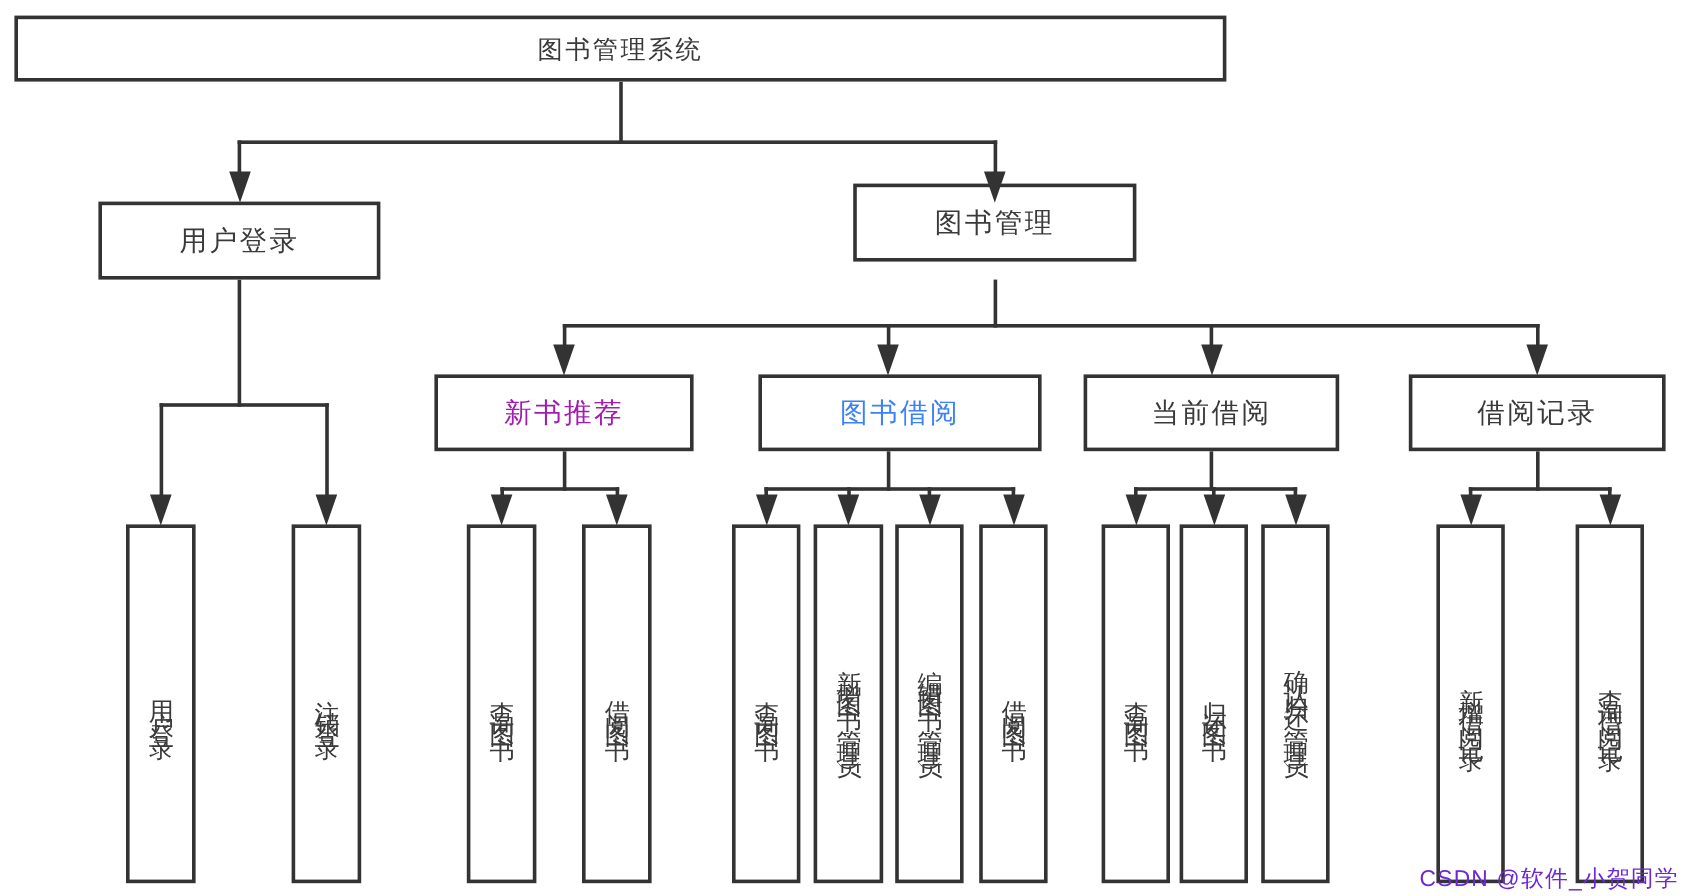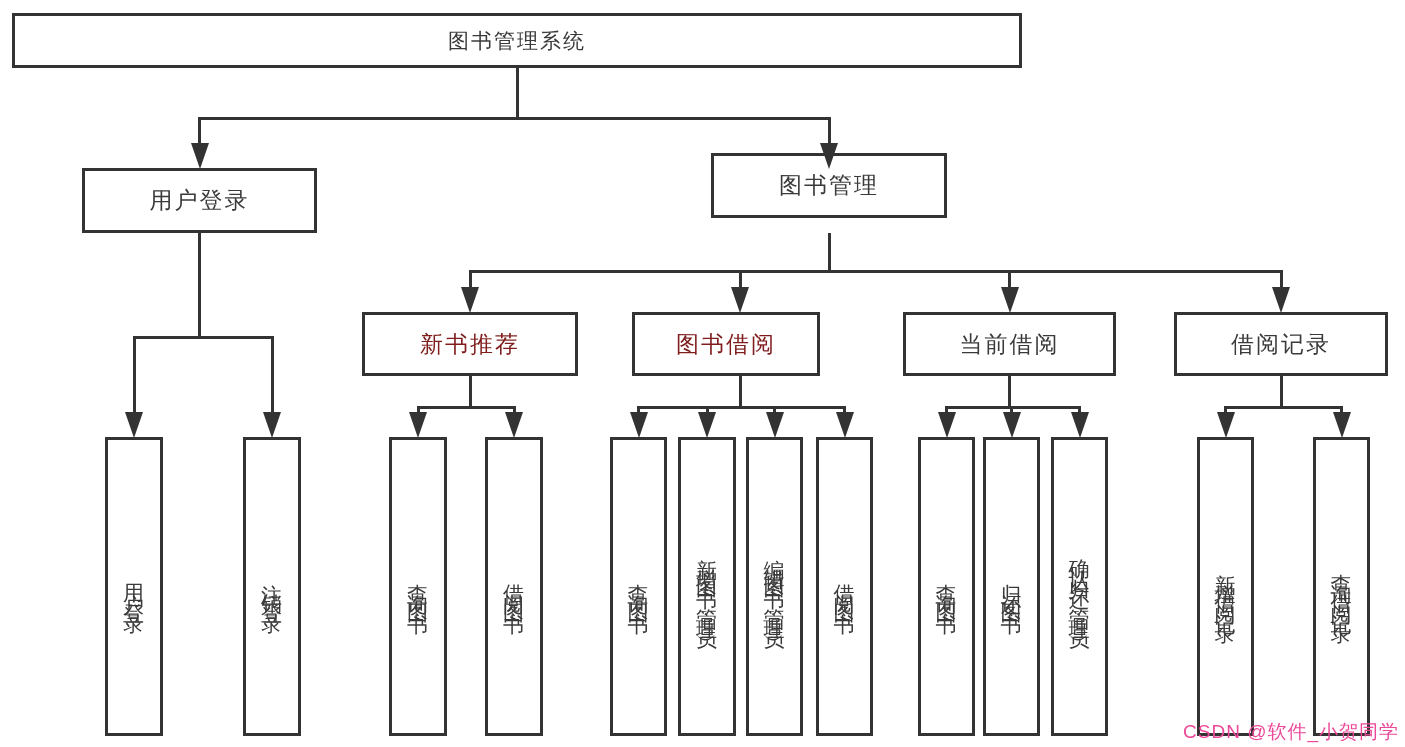--- a/index.html
+++ b/index.html
@@ -63,21 +63,21 @@
     color: #a0a0a0;
     letter-spacing: 1px;
     z-index: 4;
     white-space: nowrap;
   }
 </style>
 </head>
 <body>
 
 <div class="canvas" style="background: rgb(255, 255, 255);">
-  <div class="watermark" style="color: #ec4899;">CSDN @软件_小贺同学</div>
+  <div class="watermark" style="color: #6d28d9;">CSDN @软件_小贺同学</div>
 <div class="cline" style="left: 515.5px; top: 68px; width: 3px; height: 52px; background: rgb(51, 51, 51);"></div>
     <div class="cline" style="left: 198px; top: 117px; width: 632.5px; height: 3px; background: rgb(51, 51, 51);"></div>
     <div class="cline" style="left: 198px; top: 117px; width: 3px; height: 31px; background: rgb(51, 51, 51);"></div>
     <div class="arrowhead" style="left: 190.5px; top: 143px; border-top-color: rgb(51, 51, 51);"></div>
     <div class="cline" style="left: 827.5px; top: 117px; width: 3px; height: 31px; background: rgb(51, 51, 51);"></div>
     <div class="arrowhead" style="left: 820px; top: 143px; border-top-color: rgb(51, 51, 51);"></div>
     <div class="cline" style="left: 198px; top: 233px; width: 3px; height: 106px; background: rgb(51, 51, 51);"></div>
     <div class="cline" style="left: 132.5px; top: 336px; width: 141px; height: 3px; background: rgb(51, 51, 51);"></div>
     <div class="cline" style="left: 132.5px; top: 336px; width: 3px; height: 81px; background: rgb(51, 51, 51);"></div>
     <div class="arrowhead" style="left: 125px; top: 412px; border-top-color: rgb(51, 51, 51);"></div>
@@ -125,24 +125,24 @@
     <div class="arrowhead" style="left: 1332.5px; top: 412px; border-top-color: rgb(51, 51, 51);"></div>
     <div class="node horiz root" style="left: 12px; top: 13px; width: 1010px; height: 55px; border-color: rgb(51, 51, 51); background: rgb(255, 255, 255); color: rgb(58, 58, 58);">
       <span>图书管理系统</span>
     </div>
     <div class="node horiz" style="left: 82px; top: 168px; width: 235px; height: 65px; border-color: rgb(51, 51, 51); background: rgb(255, 255, 255); color: rgb(58, 58, 58);">
       <span>用户登录</span>
     </div>
     <div class="node horiz" style="left: 711px; top: 153px; width: 236px; height: 65px; border-color: rgb(51, 51, 51); background: rgb(255, 255, 255); color: rgb(58, 58, 58);">
       <span>图书管理</span>
     </div>
-    <div class="node horiz" style="left: 362px; top: 312px; width: 216px; height: 64px; border-color: rgb(51, 51, 51); background: rgb(255, 255, 255); color: #7f1d1d;">
+    <div class="node horiz" style="left: 362px; top: 312px; width: 216px; height: 64px; border-color: rgb(51, 51, 51); background: rgb(255, 255, 255); color: #a21caf;">
       <span>新书推荐</span>
     </div>
-    <div class="node horiz" style="left: 632px; top: 312px; width: 188px; height: 64px; border-color: rgb(51, 51, 51); background: rgb(255, 255, 255); color: #7f1d1d; text-align: center;">
+    <div class="node horiz" style="left: 632px; top: 312px; width: 236px; height: 64px; border-color: rgb(51, 51, 51); background: rgb(255, 255, 255); color: #3b82f6; text-align: center;">
       <span>图书借阅</span>
     </div>
     <div class="node horiz" style="left: 903px; top: 312px; width: 213px; height: 64px; border-color: rgb(51, 51, 51); background: rgb(255, 255, 255); color: rgb(58, 58, 58); align-items: center;">
       <span>当前借阅</span>
     </div>
     <div class="node horiz" style="left: 1174px; top: 312px; width: 214px; height: 64px; border-color: rgb(51, 51, 51); background: rgb(255, 255, 255); color: rgb(58, 58, 58);">
       <span>借阅记录</span>
     </div>
     <div class="node vert" style="left: 105px; top: 437px; width: 58px; height: 299px; border-color: rgb(51, 51, 51); background: rgb(255, 255, 255); color: rgb(58, 58, 58);">
       <span>用户登录</span>

